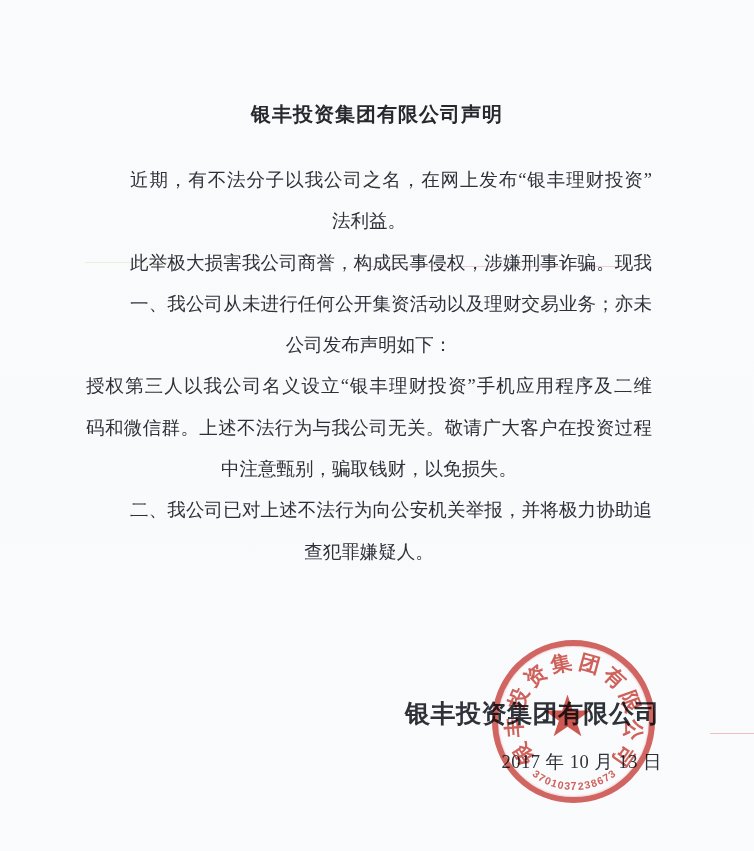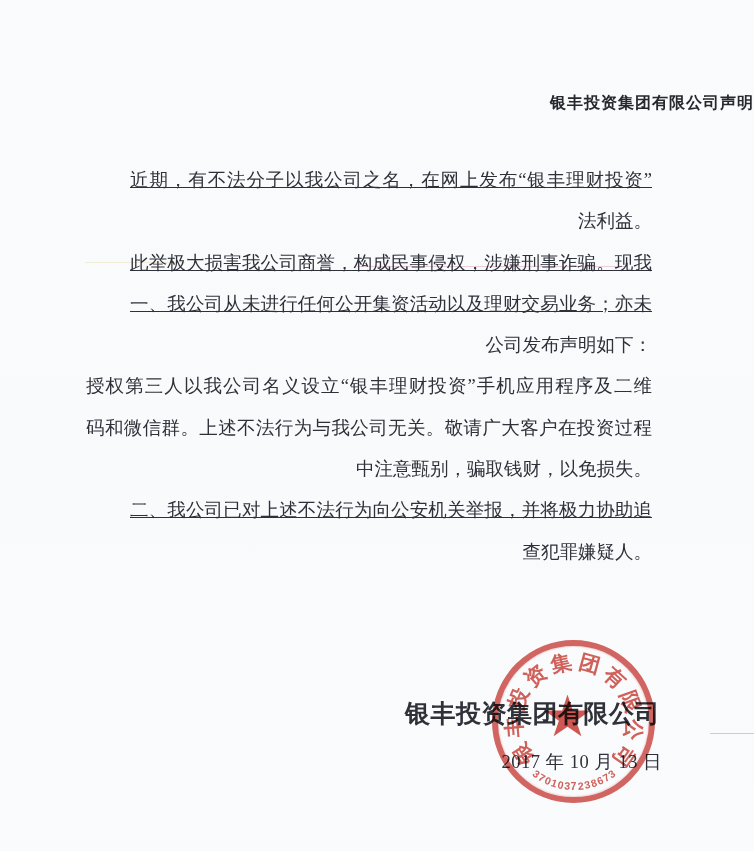--- a/index.html
+++ b/index.html
@@ -7,42 +7,42 @@
     width:754px;height:851px;
     background:#fafbfd;
     font-family:"Liberation Serif","DejaVu Serif",serif;
     position:relative;overflow:hidden;
   }
   .page{
     position:absolute;inset:0;
     background:linear-gradient(180deg,#fafbfd 0%,#f8fafc 55%,#fafbfd 100%);
   }
   .doc-title{
-    position:absolute;top:82px;left:0;width:100%;
-    text-align:right;
+    position:absolute;top:88px;left:0;width:100%;
+    text-align:center;
     font-family:"Liberation Sans","DejaVu Sans",sans-serif;
-    font-weight:bold;font-size:16px;letter-spacing:1px;
+    font-weight:bold;font-size:20px;letter-spacing:1px;
     color:#26282d;
   }
   .body-text{
     position:absolute;left:86px;top:160px;width:566px;
     font-size:18.5px;color:#2e3138;
     z-index:2;
   }
   .line{
     height:41.3px;line-height:41.3px;
     white-space:nowrap;
-    text-align:right;
+    text-align:center;
   }
   .line.fill{
     white-space:normal;
     text-align:justify;
     text-align-last:justify;
   }
-  .line.indent{padding-left:44px;text-decoration:underline;}
+  .line.indent{padding-left:44px;}
   .signature-block{
     position:absolute;right:94px;top:700px;
     text-align:right;z-index:2;color:#2e3138;
   }
   .signature-name{
     font-size:25px;letter-spacing:0.5px;line-height:28px;font-weight:bold;
   }
   .signature-date{
     font-size:18.5px;letter-spacing:0.5px;line-height:28px;
     margin-top:20px;margin-right:-2px;

